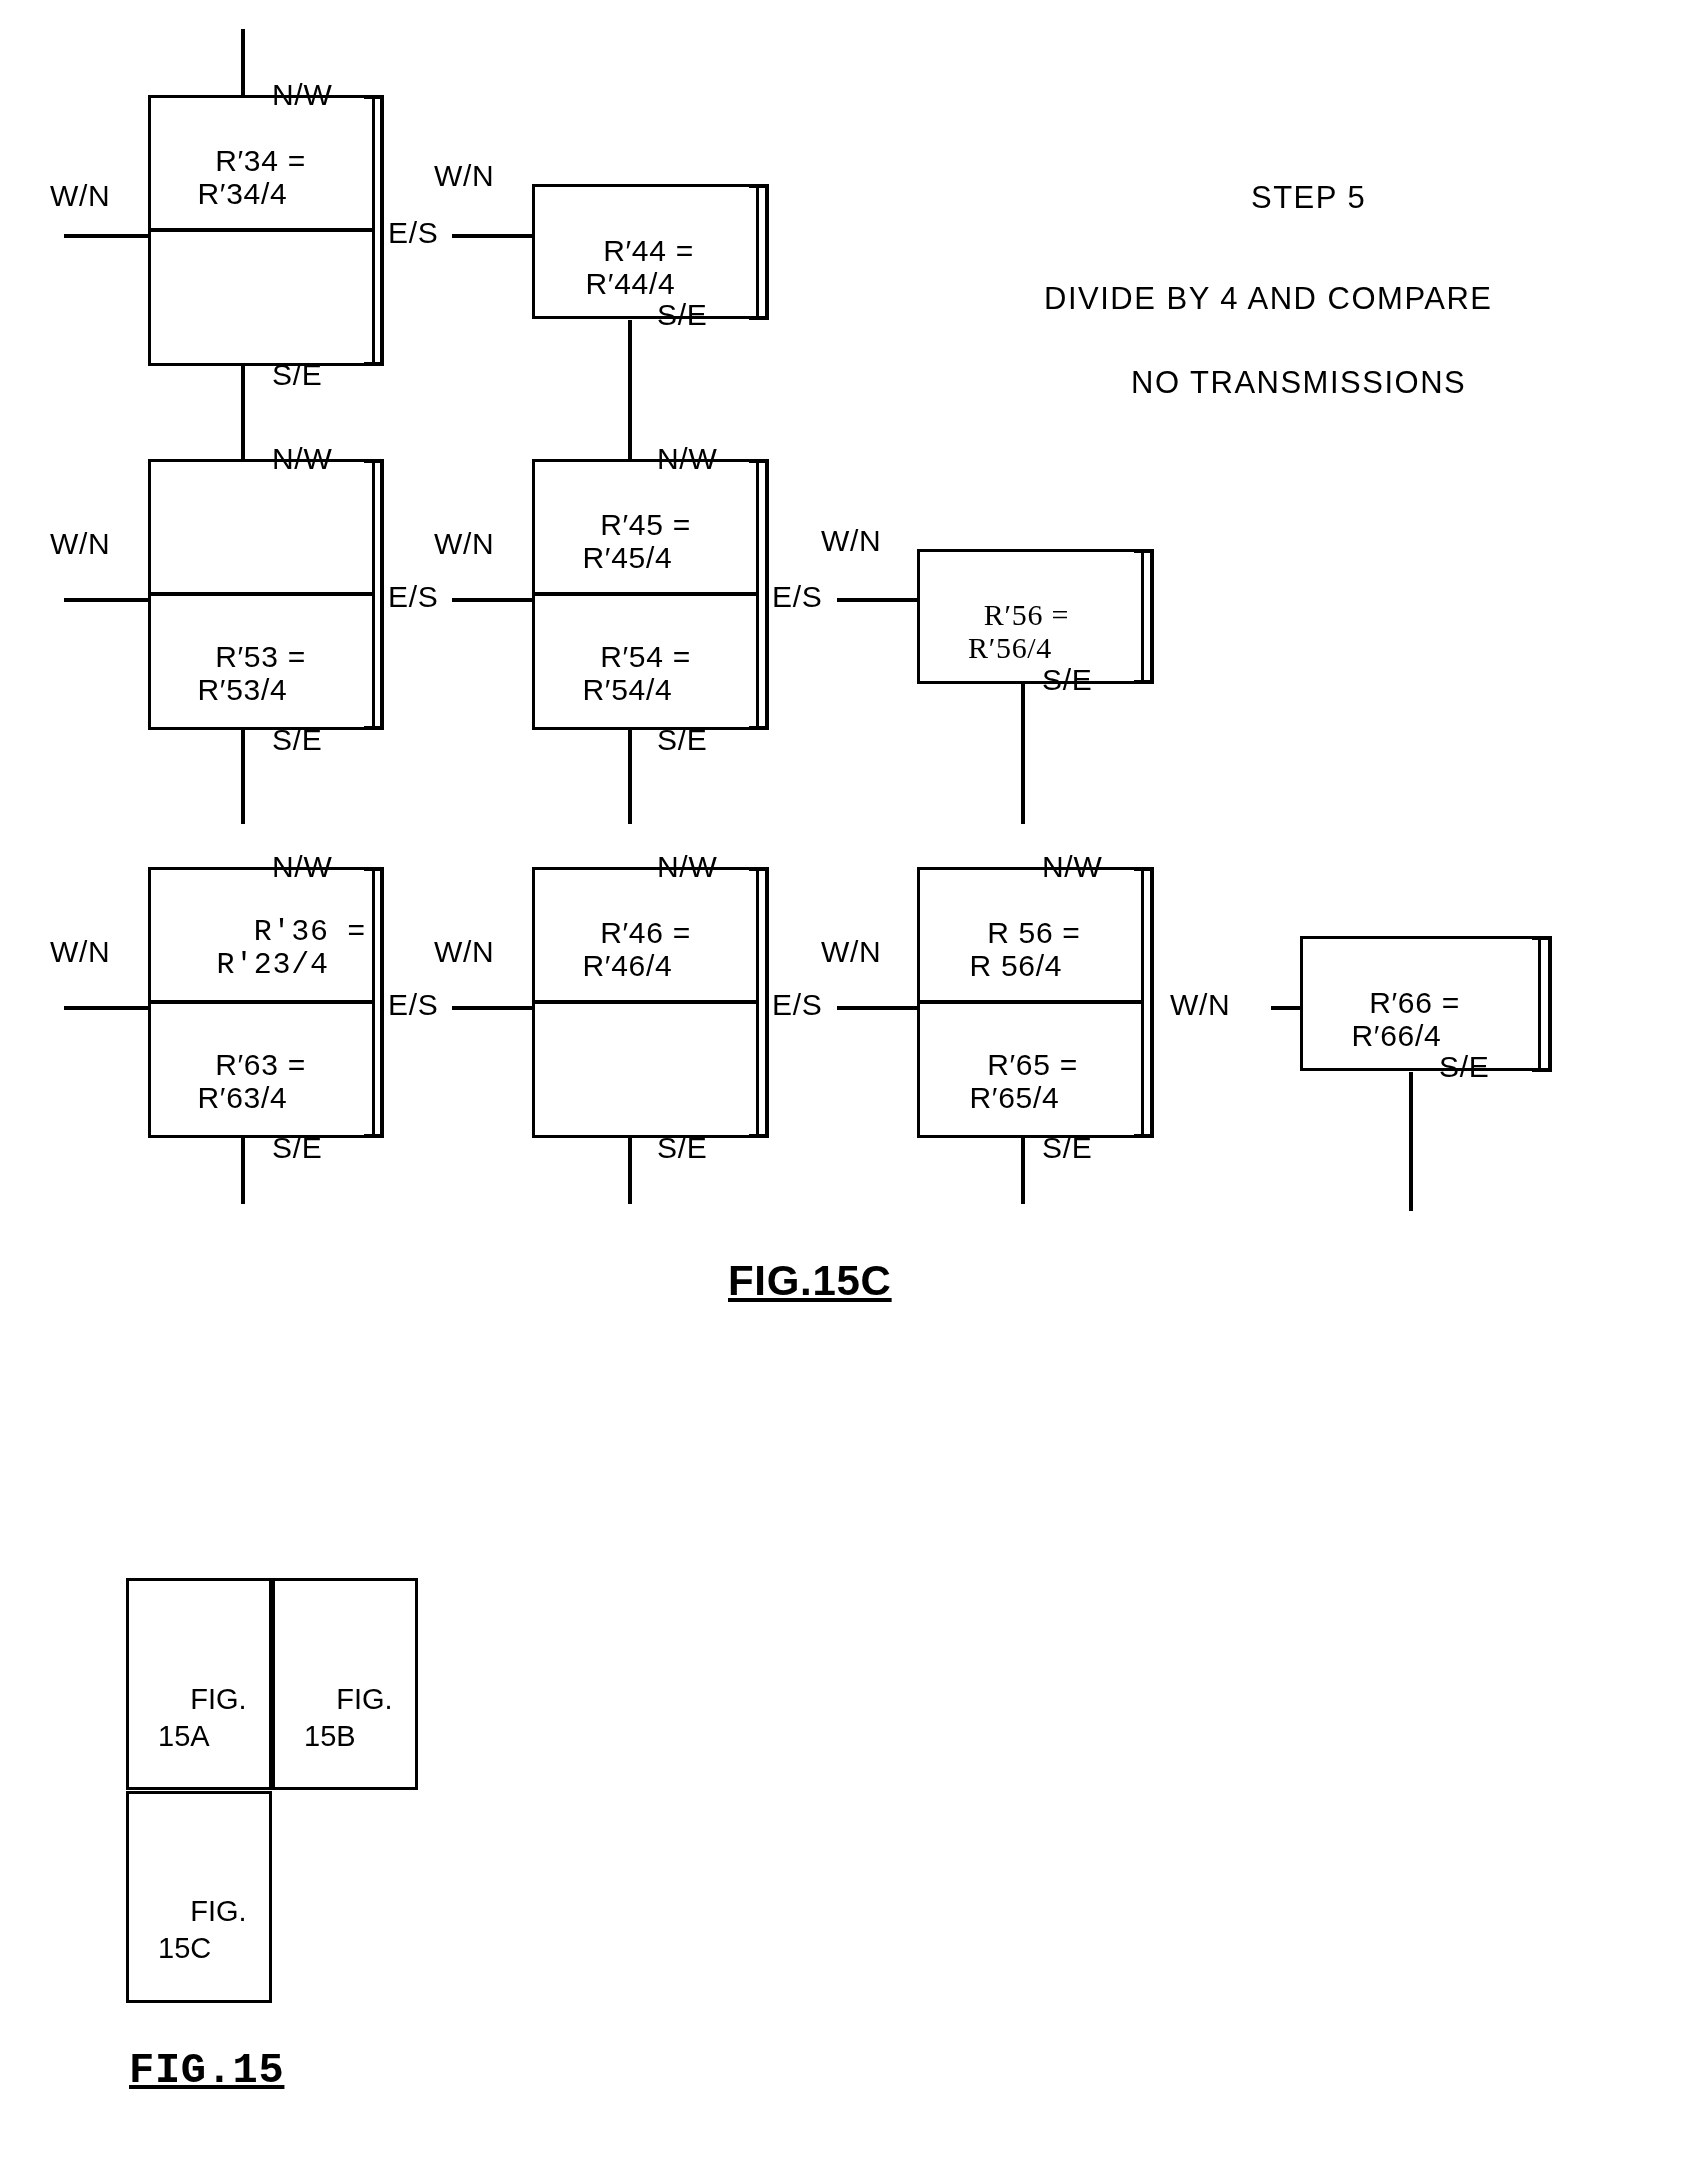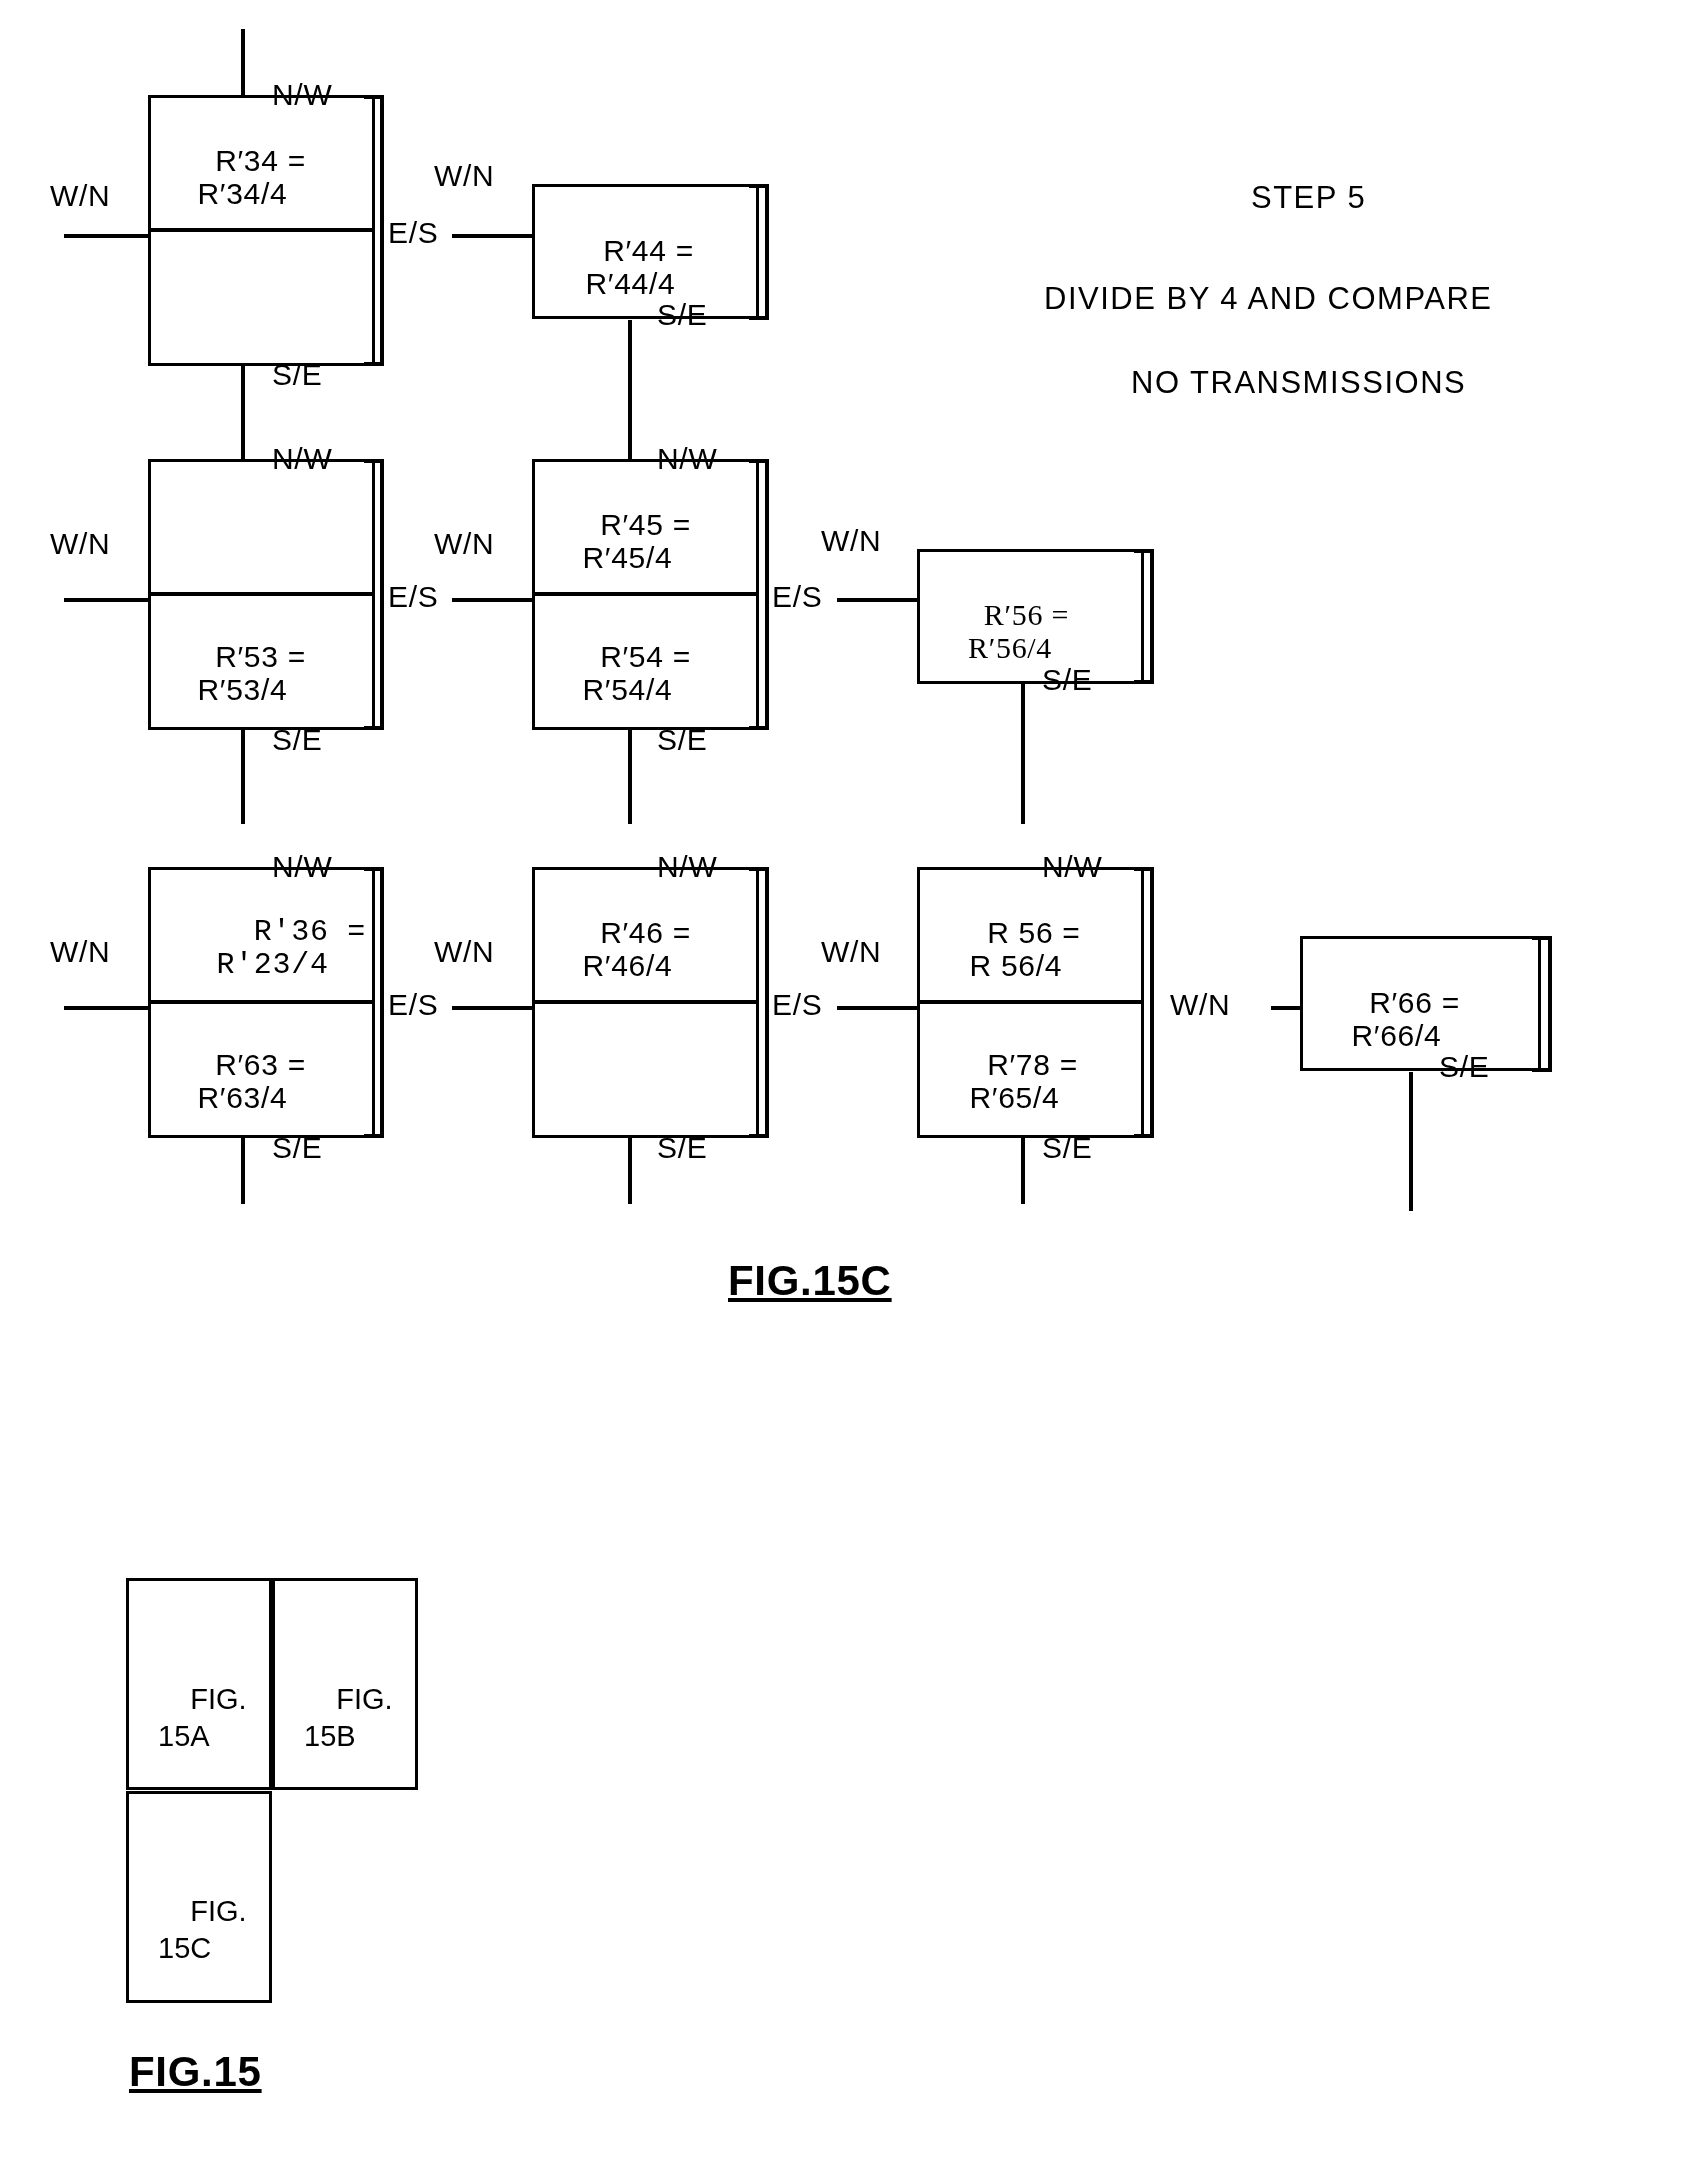--- a/index.html
+++ b/index.html
@@ -141,21 +141,21 @@
   <div class="line h" style="left:837px;top:1006px;width:80px;"></div>
   <div class="line v" style="left:628px;top:1138px;height:66px;"></div>
 
   <div class="cell" style="left:917px;top:867px;width:227px;height:271px;">
     <div class="divider" style="top:130px;"></div>
   </div>
   <div class="txt eq" style="left:951px;top:882px;">
     <span>R 56 =</span><br><span>R 56/4</span>
   </div>
   <div class="txt eq" style="left:951px;top:1014px;">
-    <span>R′78 =</span><br><span>R′65/4</span>
+    <span>R′65 =</span><br><span>R′65/4</span>
   </div>
   <div class="txt dirlabel" style="left:1042px;top:850px;"><span>N/W</span></div>
   <div class="txt dirlabel" style="left:1042px;top:1131px;"><span>S/E</span></div>
   <div class="txt dirlabel" style="left:821px;top:935px;"><span>W/N</span></div>
   <div class="txt dirlabel" style="left:1170px;top:988px;"><span>W/N</span></div>
   <div class="line v" style="left:1150px;top:867px;height:271px;"></div>
   <div class="line h" style="left:1134px;top:867px;width:20px;"></div>
   <div class="line h" style="left:1134px;top:1134px;width:20px;"></div>
   <div class="line v" style="left:1021px;top:1138px;height:66px;"></div>
   <div class="line h" style="left:1271px;top:1006px;width:29px;"></div>
@@ -184,16 +184,16 @@
   <div class="keybox" style="left:272px;top:1578px;width:146px;height:212px;"></div>
   <div class="keytxt" style="left:304px;top:1645px;">
     <span>FIG.</span><br><span>15B</span>
   </div>
 
   <div class="keybox" style="left:126px;top:1791px;width:146px;height:212px;"></div>
   <div class="keytxt" style="left:158px;top:1857px;">
     <span>FIG.</span><br><span>15C</span>
   </div>
 
-  <div class="txt figcap" style="left:129px;top:2048px;"><span>FIG.15</span></div>
+  <div class="txt figcap" style="left:129px;top:2048px;font-family:Liberation Mono, monospace;"><span>FIG.15</span></div>
 
 </div>
 
 
 </body></html>

